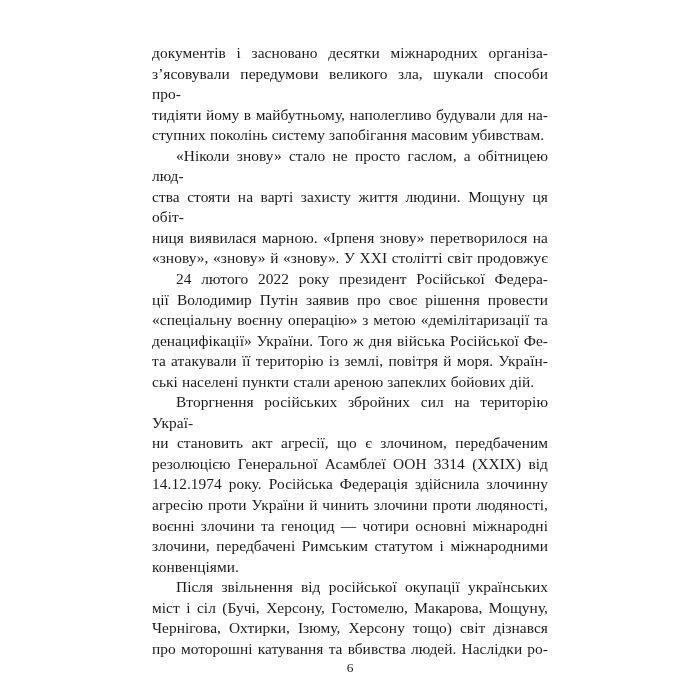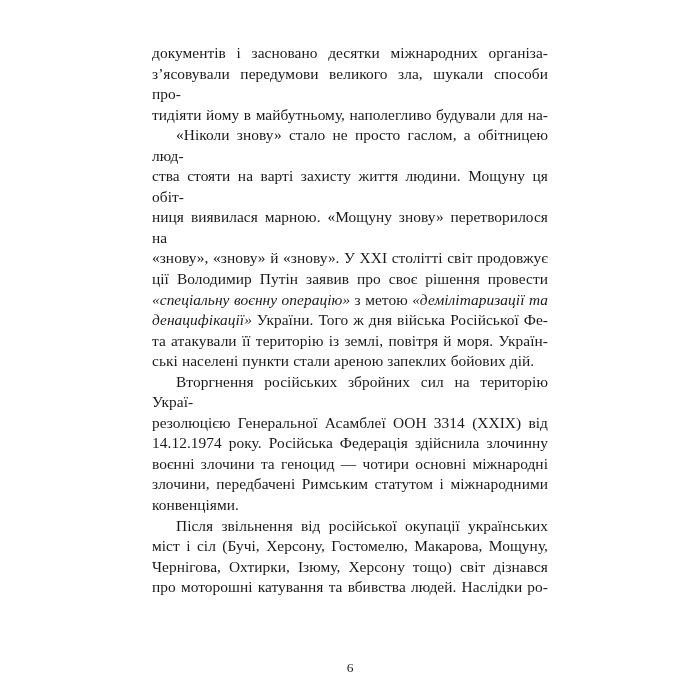--- a/index.html
+++ b/index.html
@@ -47,21 +47,20 @@
     text-align-last: justify;
     white-space: pre-wrap;
   }
   .ln.first {
     text-indent: 24px;
   }
   .ln.last {
     text-align-last: left;
   }
   .ital {
-    font-style: italic;
   }
   .folio {
     position: absolute;
     left: 0;
     top: 660px;
     width: 700px;
     text-align: center;
     font-size: 13.5px;
     line-height: 16px;
     color: #1a1a1a;
@@ -71,41 +70,45 @@
 <body>
 
 <div class="page">
 
   <div class="text-block">
 
     <p class="para no-indent">
       <span class="ln">документів і засновано десятки міжнародних організа-</span>
       <span class="ln">з’ясовували передумови великого зла, шукали способи про-</span>
       <span class="ln">тидіяти йому в майбутньому, наполегливо будували для на-</span>
+      <span class="ln last">ступних поколінь систему запобігання масовим убивствам.</span>
     </p>
 
     <p class="para no-indent">
       <span class="ln first">«Ніколи знову» стало не просто гаслом, а обітницею люд-</span>
       <span class="ln">ства стояти на варті захисту життя людини. Мощуну ця обіт-</span>
-      <span class="ln">ниця виявилася марною. «Мощуну знову» перетворилося на</span>
+      <span class="ln">ниця виявилася марною. «Ірпеня знову» перетворилося на</span>
       <span class="ln">«знову», «знову» й «знову». У XXI столітті світ продовжує</span>
     </p>
 
     <p class="para no-indent">
+        <span class="ln first"><span>24 лютого 2022 року президент Російської Федера-</span></span>
         <span class="ln"><span>ції Володимир Путін заявив про своє рішення провести</span></span>
         <span class="ln"><span class="ital">«спеціальну воєнну операцію»</span><span> з метою </span><span class="ital">«демілітаризації та</span></span>
         <span class="ln"><span class="ital">денацифікації»</span><span> України. Того ж дня війська Російської Фе-</span></span>
         <span class="ln"><span>та атакували її територію із землі, повітря й моря. Україн-</span></span>
         <span class="ln last"><span>ські населені пункти стали ареною запеклих бойових дій.</span></span>
       </p>
 
     <p class="para no-indent">
       <span class="ln first">Вторгнення російських збройних сил на територію Украї-</span>
+      <span class="ln">ни становить акт агресії, що є злочином, передбаченим</span>
       <span class="ln">резолюцією Генеральної Асамблеї ООН 3314 (XXIX) від</span>
       <span class="ln">14.12.1974 року. Російська Федерація здійснила злочинну</span>
+      <span class="ln">агресію проти України й чинить злочини проти людяності,</span>
       <span class="ln">воєнні злочини та геноцид — чотири основні міжнародні</span>
       <span class="ln">злочини, передбачені Римським статутом і міжнародними</span>
       <span class="ln last">конвенціями.</span>
     </p>
 
     <p class="para no-indent">
       <span class="ln first">Після звільнення від російської окупації українських</span>
       <span class="ln">міст і сіл (Бучі, Херсону, Гостомелю, Макарова, Мощуну,</span>
       <span class="ln">Чернігова, Охтирки, Ізюму, Херсону тощо) світ дізнався</span>
       <span class="ln">про моторошні катування та вбивства людей. Наслідки ро-</span>

